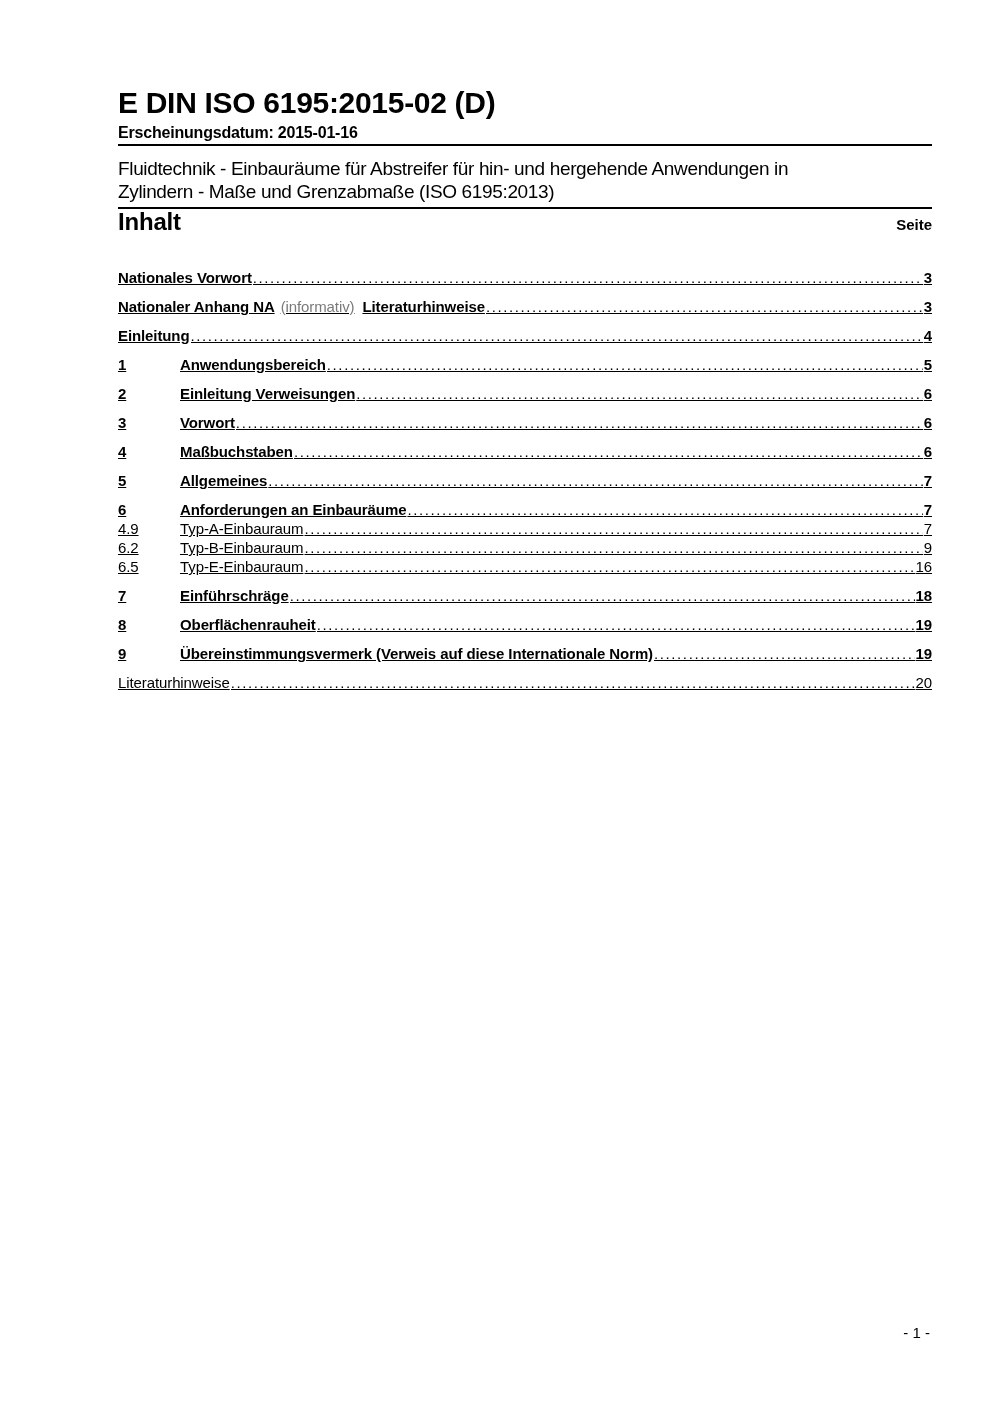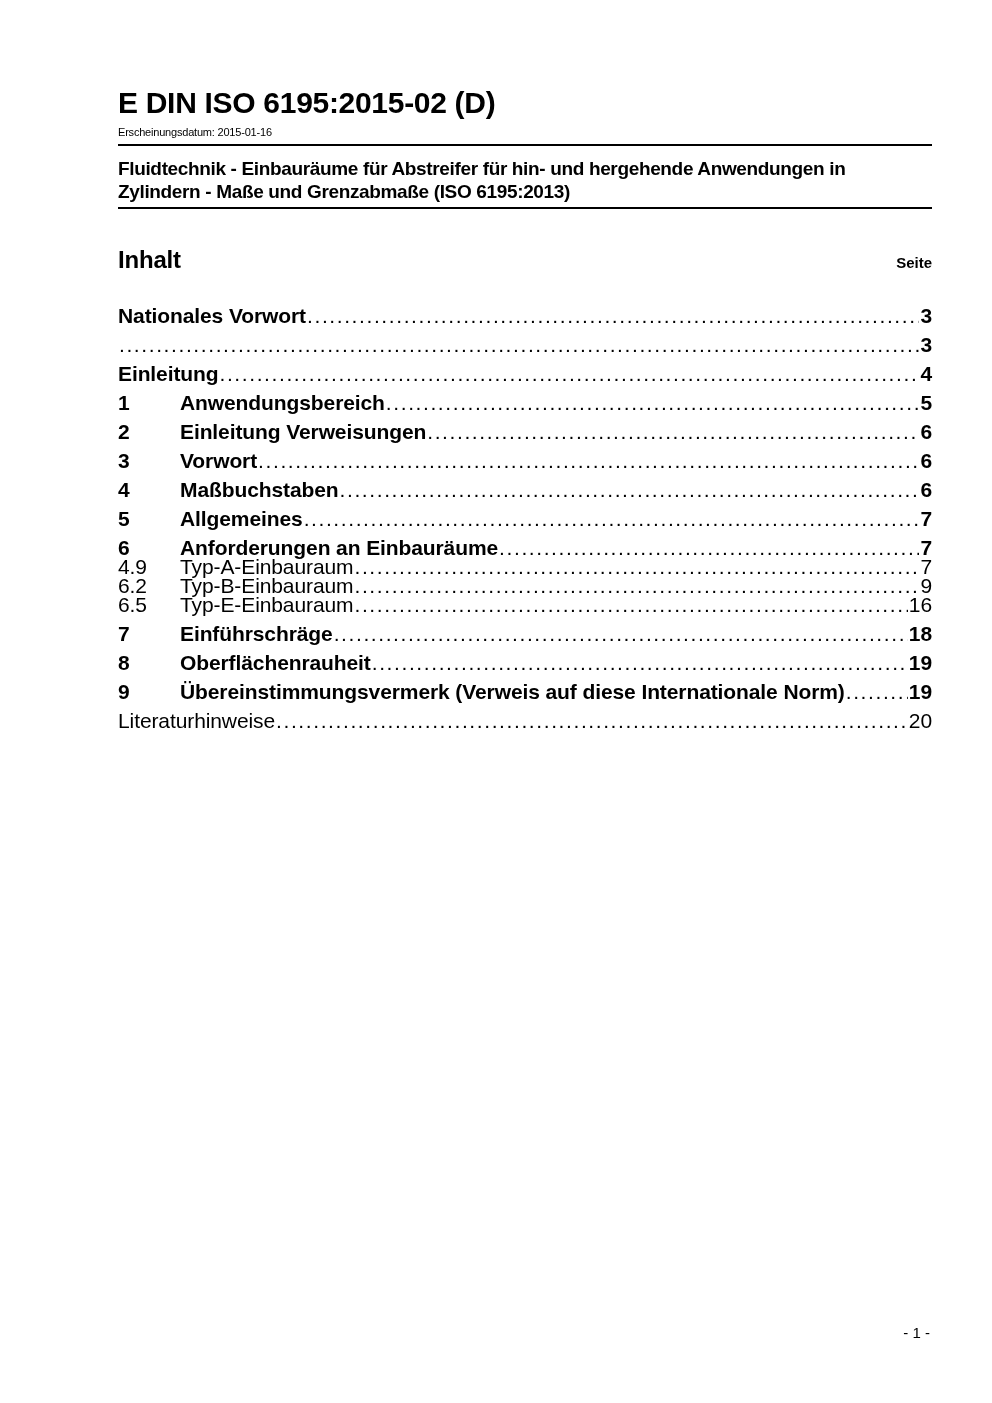--- a/index.html
+++ b/index.html
@@ -16,59 +16,59 @@
   }
   .doc-title {
     font-size: 30px;
     font-weight: 700;
     line-height: 30px;
     letter-spacing: -0.3px;
     margin: 0 0 6px 0;
     white-space: nowrap;
   }
   .doc-date {
-    font-size: 11px;
-    font-weight: 400;
+    font-size: 16px;
+    font-weight: 700;
     line-height: 17px;
     letter-spacing: -0.2px;
     white-space: nowrap;
   }
   .rule {
     border: none;
     border-top: 2px solid #000000;
     margin: 0;
   }
   .rule-top { margin-top: 3px; }
   .rule-bottom { margin-top: 4px; }
   .doc-subtitle {
     margin-top: 11px;
     font-size: 19px;
-    font-weight: 700;
+    font-weight: 400;
     line-height: 23px;
     letter-spacing: -0.35px;
   }
   .doc-subtitle div { white-space: nowrap; }
   .inhalt-row {
-    margin-top: 38px;
     display: flex;
     justify-content: space-between;
     align-items: baseline;
     line-height: 26px;
   }
   .inhalt-heading { font-size: 24px; font-weight: 700; letter-spacing: -0.2px; }
   .seite-label { font-size: 15px; font-weight: 700; }
   .toc { margin-top: 30px; }
   .toc-row {
     display: flex;
     align-items: center;
-    font-size: 21px;
+    font-size: 15px;
     font-weight: 400;
     line-height: 19px;
     margin-top: 10px;
     letter-spacing: -0.1px;
+    text-decoration: underline;
   }
   .toc-row.tight { margin-top: 0; }
   .toc-row:first-child { margin-top: 0; }
   .toc-row.bold { font-weight: 700; }
   .toc-num { width: 62px; flex-shrink: 0; }
   .toc-label { white-space: nowrap; }
   .toc-label .muted { font-weight: 400; color: #7a7a7a; margin: 0 8px 0 6px; }
   .leader {
     flex: 1;
     overflow: hidden;
@@ -112,20 +112,21 @@
     <span class="seite-label">Seite</span>
   </div>
 
   <div class="toc">
       <div class="toc-row bold">
         <span class="toc-label">Nationales Vorwort</span>
         <span class="leader"></span>
         <span class="toc-page">3</span>
       </div>
       <div class="toc-row bold">
+        <span class="toc-label"><span>Nationaler Anhang NA</span><span class="muted">(informativ)</span><span>Literaturhinweise</span></span>
         <span class="leader"></span>
         <span class="toc-page">3</span>
       </div>
       <div class="toc-row bold">
         <span class="toc-label">Einleitung</span>
         <span class="leader"></span>
         <span class="toc-page">4</span>
       </div>
       <div class="toc-row bold">
         <span class="toc-num">1</span>

